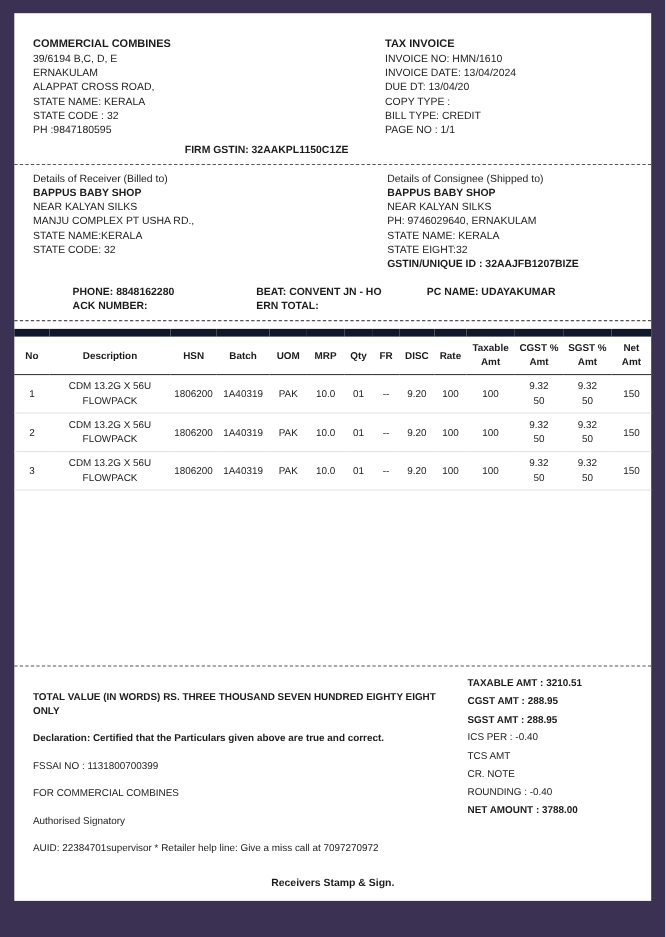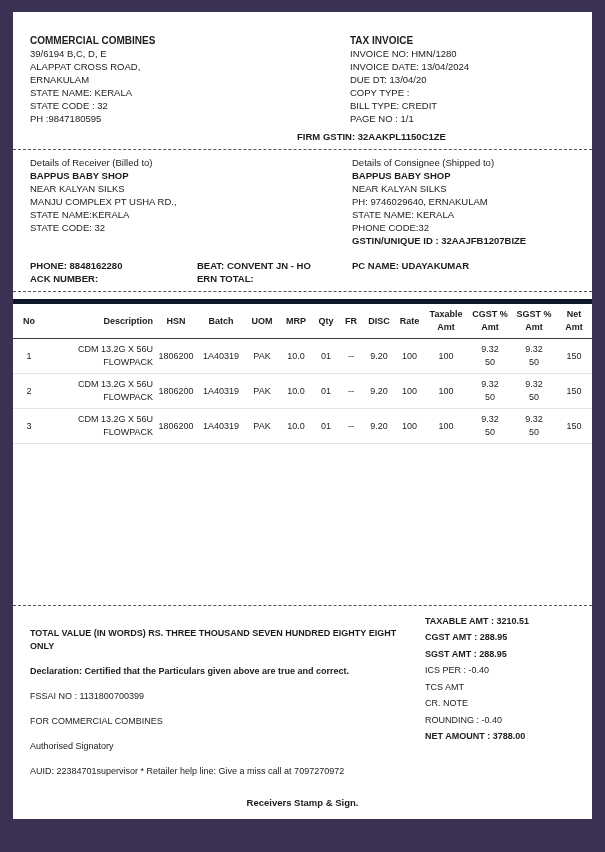--- a/index.html
+++ b/index.html
@@ -8,58 +8,58 @@
   .doc {
     background:#ffffff; width:100%; height:100%;
     display:flex; flex-direction:column;
     padding:22px 0 10px 0;
     color:#1c1c1c; font-size:9.5px; line-height:13px;
   }
   .content { padding:0 17px; }
   .b { font-weight:bold; }
   .title { font-size:10px; font-weight:bold; }
   .header-cols { display:grid; grid-template-columns:320px 1fr; }
-  .firm-gstin { margin:5px 0 0 138px; font-weight:bold;text-align:center; }
+  .firm-gstin { margin:5px 0 0 138px; font-weight:bold; }
   .dashed { border-top:1px dashed #555; margin-top:6px; }
   .parties { display:grid; grid-template-columns:322px 1fr; margin-top:6px; }
-  .meta-grid { display:grid; grid-template-columns:167px 155px 1fr; margin-top:12px; }
+  .meta-grid { display:grid; grid-template-columns:167px 155px 1fr; margin-top:12px;margin-left:36px; }
   .meta-grid div { font-weight:bold; }
   table { width:100%; border-collapse:collapse; table-layout:fixed; margin-top:7px;
-          border-top:5px solid #0f172a; font-size:9px; }
+          border-top:7px solid #0f172a; font-size:9px; }
   thead th { border-bottom:1px solid #3c3c3c; padding:4px 2px; white-space:pre-line;
              vertical-align:middle; text-align:center; font-size:9px; }
-  thead th.left { text-align:right;margin-left:16px; }
+  thead th.left { text-align:center;margin-left:16px; }
   tbody td { padding:4px 2px; text-align:center; vertical-align:middle;
              white-space:pre-line; border-bottom:1px solid #e4e4e4; }
-  tbody td.left { text-align:right; }
+  tbody td.left { text-align:center; }
   .spacer { flex:1; }
   .footer-cols { display:grid; grid-template-columns:395px 1fr; margin-top:9px; font-size:9px; }
   .footer-left > div { margin-bottom:4.5px; max-width:385px;margin-top:12px; }
   .footer-right > div { margin-bottom:3.5px; }
   .stamp { text-align:center; font-weight:bold; margin-top:14px; }
 </style>
 </head>
 <body>
 
 <div class="frame">
   <div class="doc">
 
     <div class="content header-cols">
       <div>
         <div class="title">COMMERCIAL COMBINES</div>
         <div>39/6194 B,C, D, E</div>
+        <div>ERNAKULAM</div>
         <div>ALAPPAT CROSS ROAD,</div>
-        <div>ERNAKULAM</div>
         <div>STATE NAME: KERALA</div>
         <div>STATE CODE : 32</div>
         <div>PH :9847180595</div>
       </div>
       <div>
         <div class="title">TAX INVOICE</div>
-        <div>INVOICE NO: HMN/1280</div>
+        <div>INVOICE NO: HMN/1610</div>
         <div>INVOICE DATE: 13/04/2024</div>
         <div>DUE DT: 13/04/20</div>
         <div>COPY TYPE :</div>
         <div>BILL TYPE: CREDIT</div>
         <div>PAGE NO : 1/1</div>
       </div>
     </div>
     <div class="content">
       <div class="firm-gstin">FIRM GSTIN: 32AAKPL1150C1ZE</div>
     </div>
@@ -74,21 +74,21 @@
         <div>MANJU COMPLEX PT USHA RD.,</div>
         <div>STATE NAME:KERALA</div>
         <div>STATE CODE: 32</div>
       </div>
       <div>
         <div>Details of Consignee (Shipped to)</div>
         <div class="b">BAPPUS BABY SHOP</div>
         <div>NEAR KALYAN SILKS</div>
         <div>PH: 9746029640, ERNAKULAM</div>
         <div>STATE NAME: KERALA</div>
-        <div>PHONE CODE:32</div>
+        <div>STATE EIGHT:32</div>
         <div class="b">GSTIN/UNIQUE ID : 32AAJFB1207BIZE</div>
       </div>
     </div>
 
     <div class="content meta-grid">
       <div>PHONE: 8848162280</div>
       <div>BEAT: CONVENT JN - HO</div>
       <div>PC NAME: UDAYAKUMAR</div>
       <div>ACK NUMBER:</div>
       <div>ERN TOTAL:</div>

